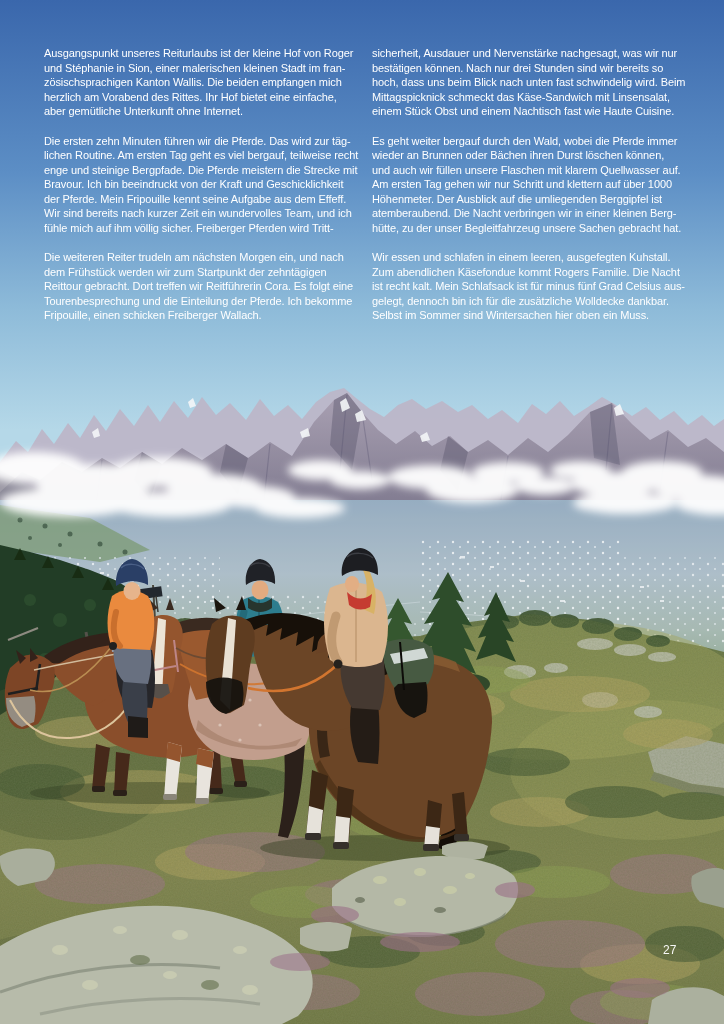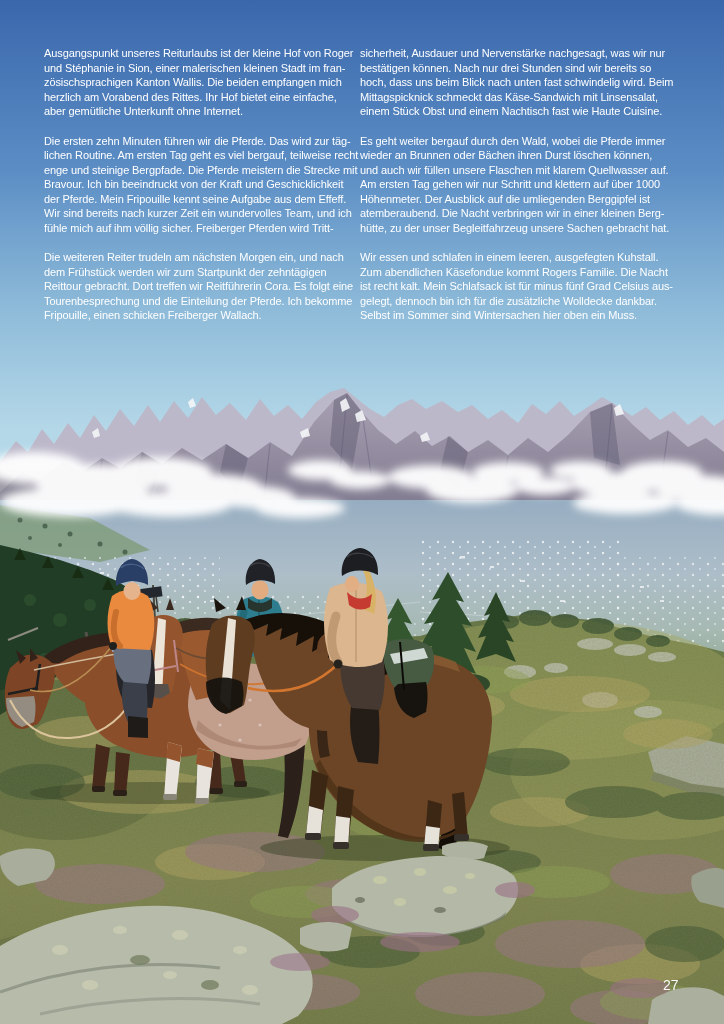--- a/index.html
+++ b/index.html
@@ -1,23 +1,23 @@
 <!DOCTYPE html>
 <html><head>
 <meta charset="utf-8">
 <style>
   html,body{margin:0;padding:0;background:#333;}
   .page{position:relative;width:724px;height:1024px;overflow:hidden;background:#7b8350;
         font-family:"Liberation Sans",sans-serif;}
   .page svg{position:absolute;left:0;top:0;display:block;}
-  .text-overlay{position:absolute;left:44px;top:46px;display:flex;gap:4px;}
+  .text-overlay{position:absolute;left:44px;top:46px;display:flex;gap:16px;}
   .col{flex:0 0 312px;min-width:0;}
   .par{margin:0 0 15px 0;color:#ffffff;font-size:11px;line-height:14.5px;
        letter-spacing:-0.1px;white-space:pre;}
-  .page-num{position:absolute;left:663px;top:977px;color:#ffffff;font-size:14px;opacity:.95;}
+  .page-num{position:absolute;left:663px;top:943px;color:#ffffff;font-size:12px;opacity:.95;}
 </style>
 </head>
 <body>
 
 <div class="page">
 
 <svg width="724" height="1024" viewBox="0 0 724 1024" xmlns="http://www.w3.org/2000/svg" role="img" aria-label="Three riders on Freiberger horses on an alpine meadow high above the Rhône valley near Sion, jagged mountain range with clouds behind">
   <defs>
     <linearGradient id="skyGrad" x1="0" y1="0" x2="0" y2="430" gradientUnits="userSpaceOnUse">
       <stop offset="0" stop-color="#3a67ac"></stop>

